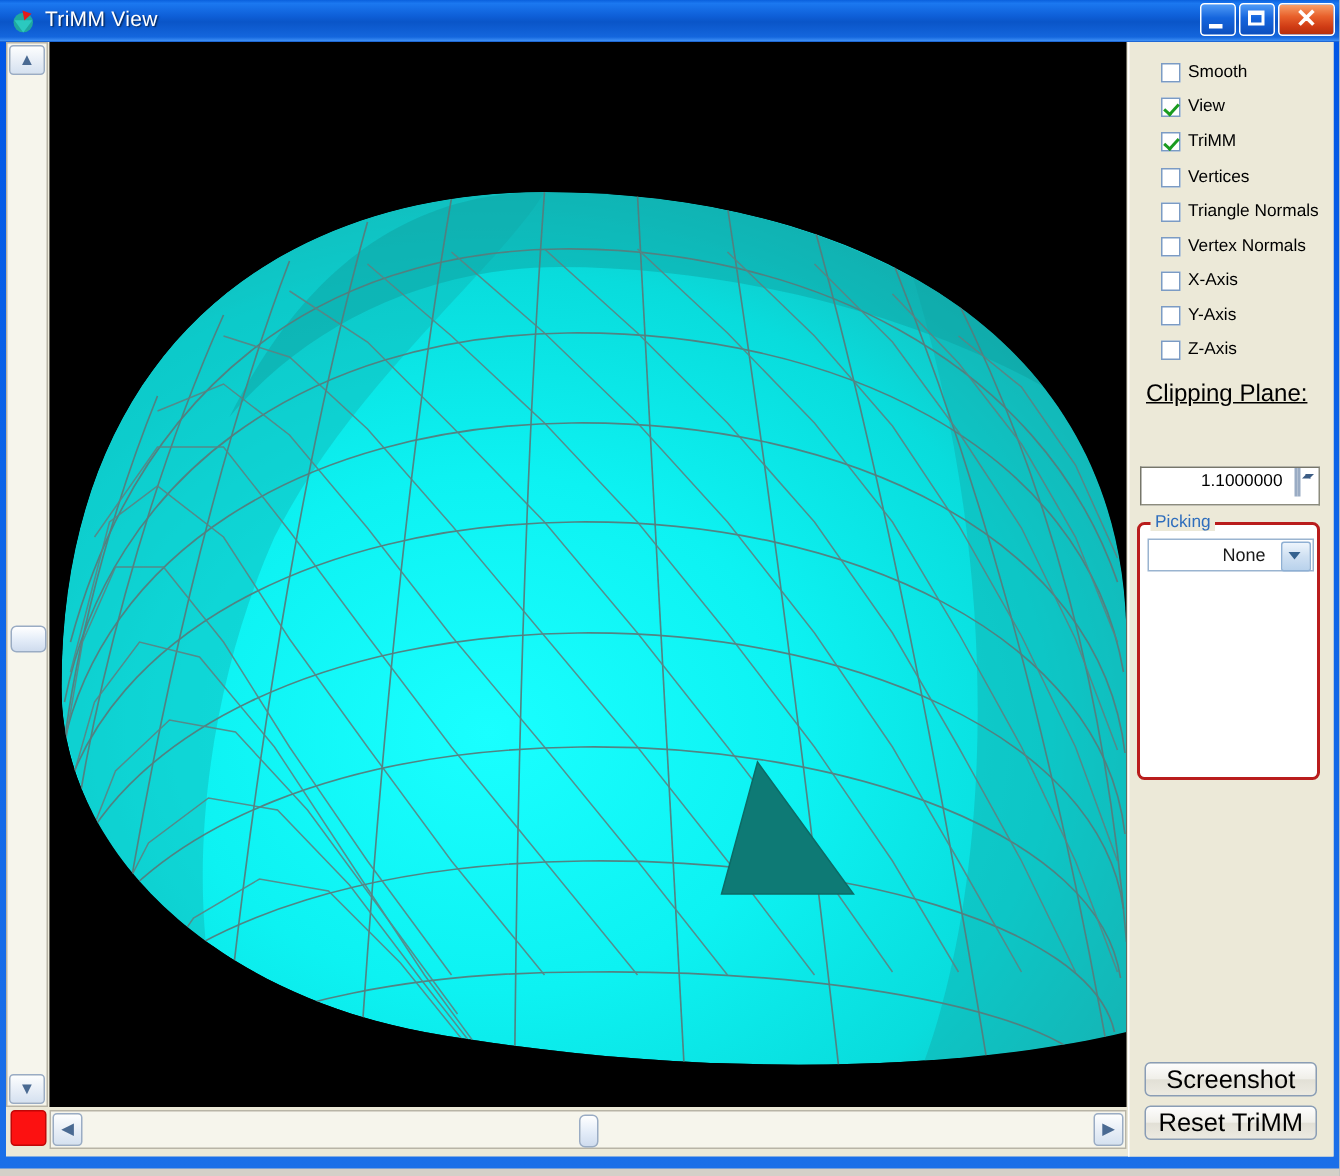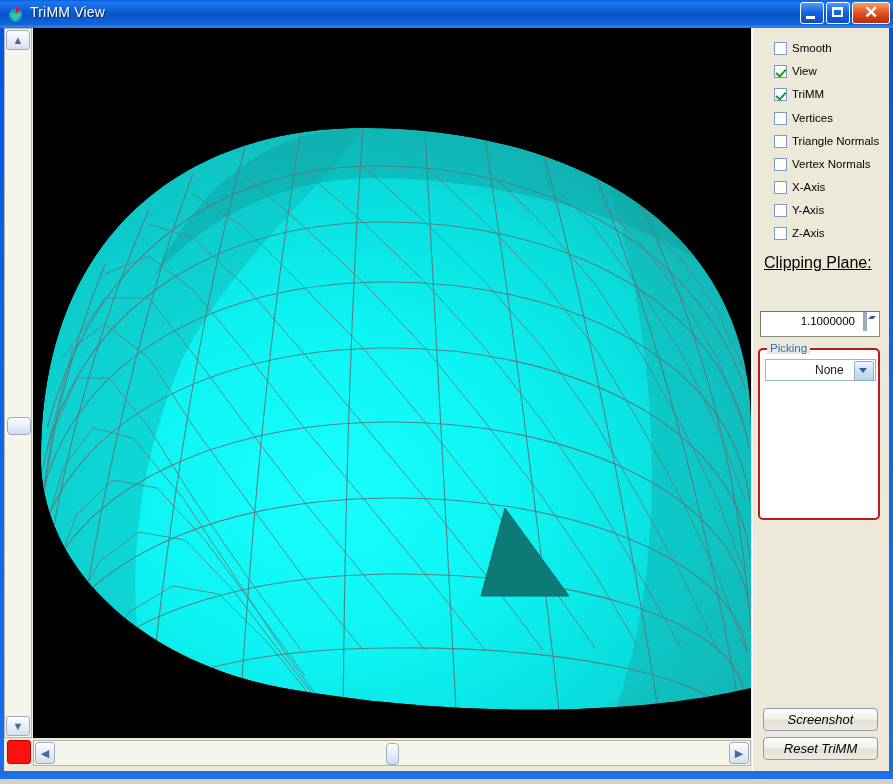--- a/index.html
+++ b/index.html
@@ -284,24 +284,23 @@
     border-top: 5px solid #35628f;
   }
 
   .pbtn {
     position: absolute; left: 11px;
     width: 115px; height: 23px;
     border: 1px solid #8a9db5;
     border-radius: 4px;
     box-sizing: border-box;
     background: linear-gradient(to bottom,#fdfdfd 0%,#f0efe9 48%,#e2e0d6 52%,#eceae1 100%);
-    font-size: 13px; color: #000;
+    font-size: 17px; color: #000;
     text-align: center; line-height: 21px;
     cursor: default;
-    font-style: italic;
   }
   .pbtn.screenshot { top: 680px; }
   .pbtn.reset { top: 709px; }
 
   .panel-divider {
     position: absolute; left: 0px; top: 0px;
     width: 1px; height: 743px;
     background: #ffffff;
   }
 </style>

